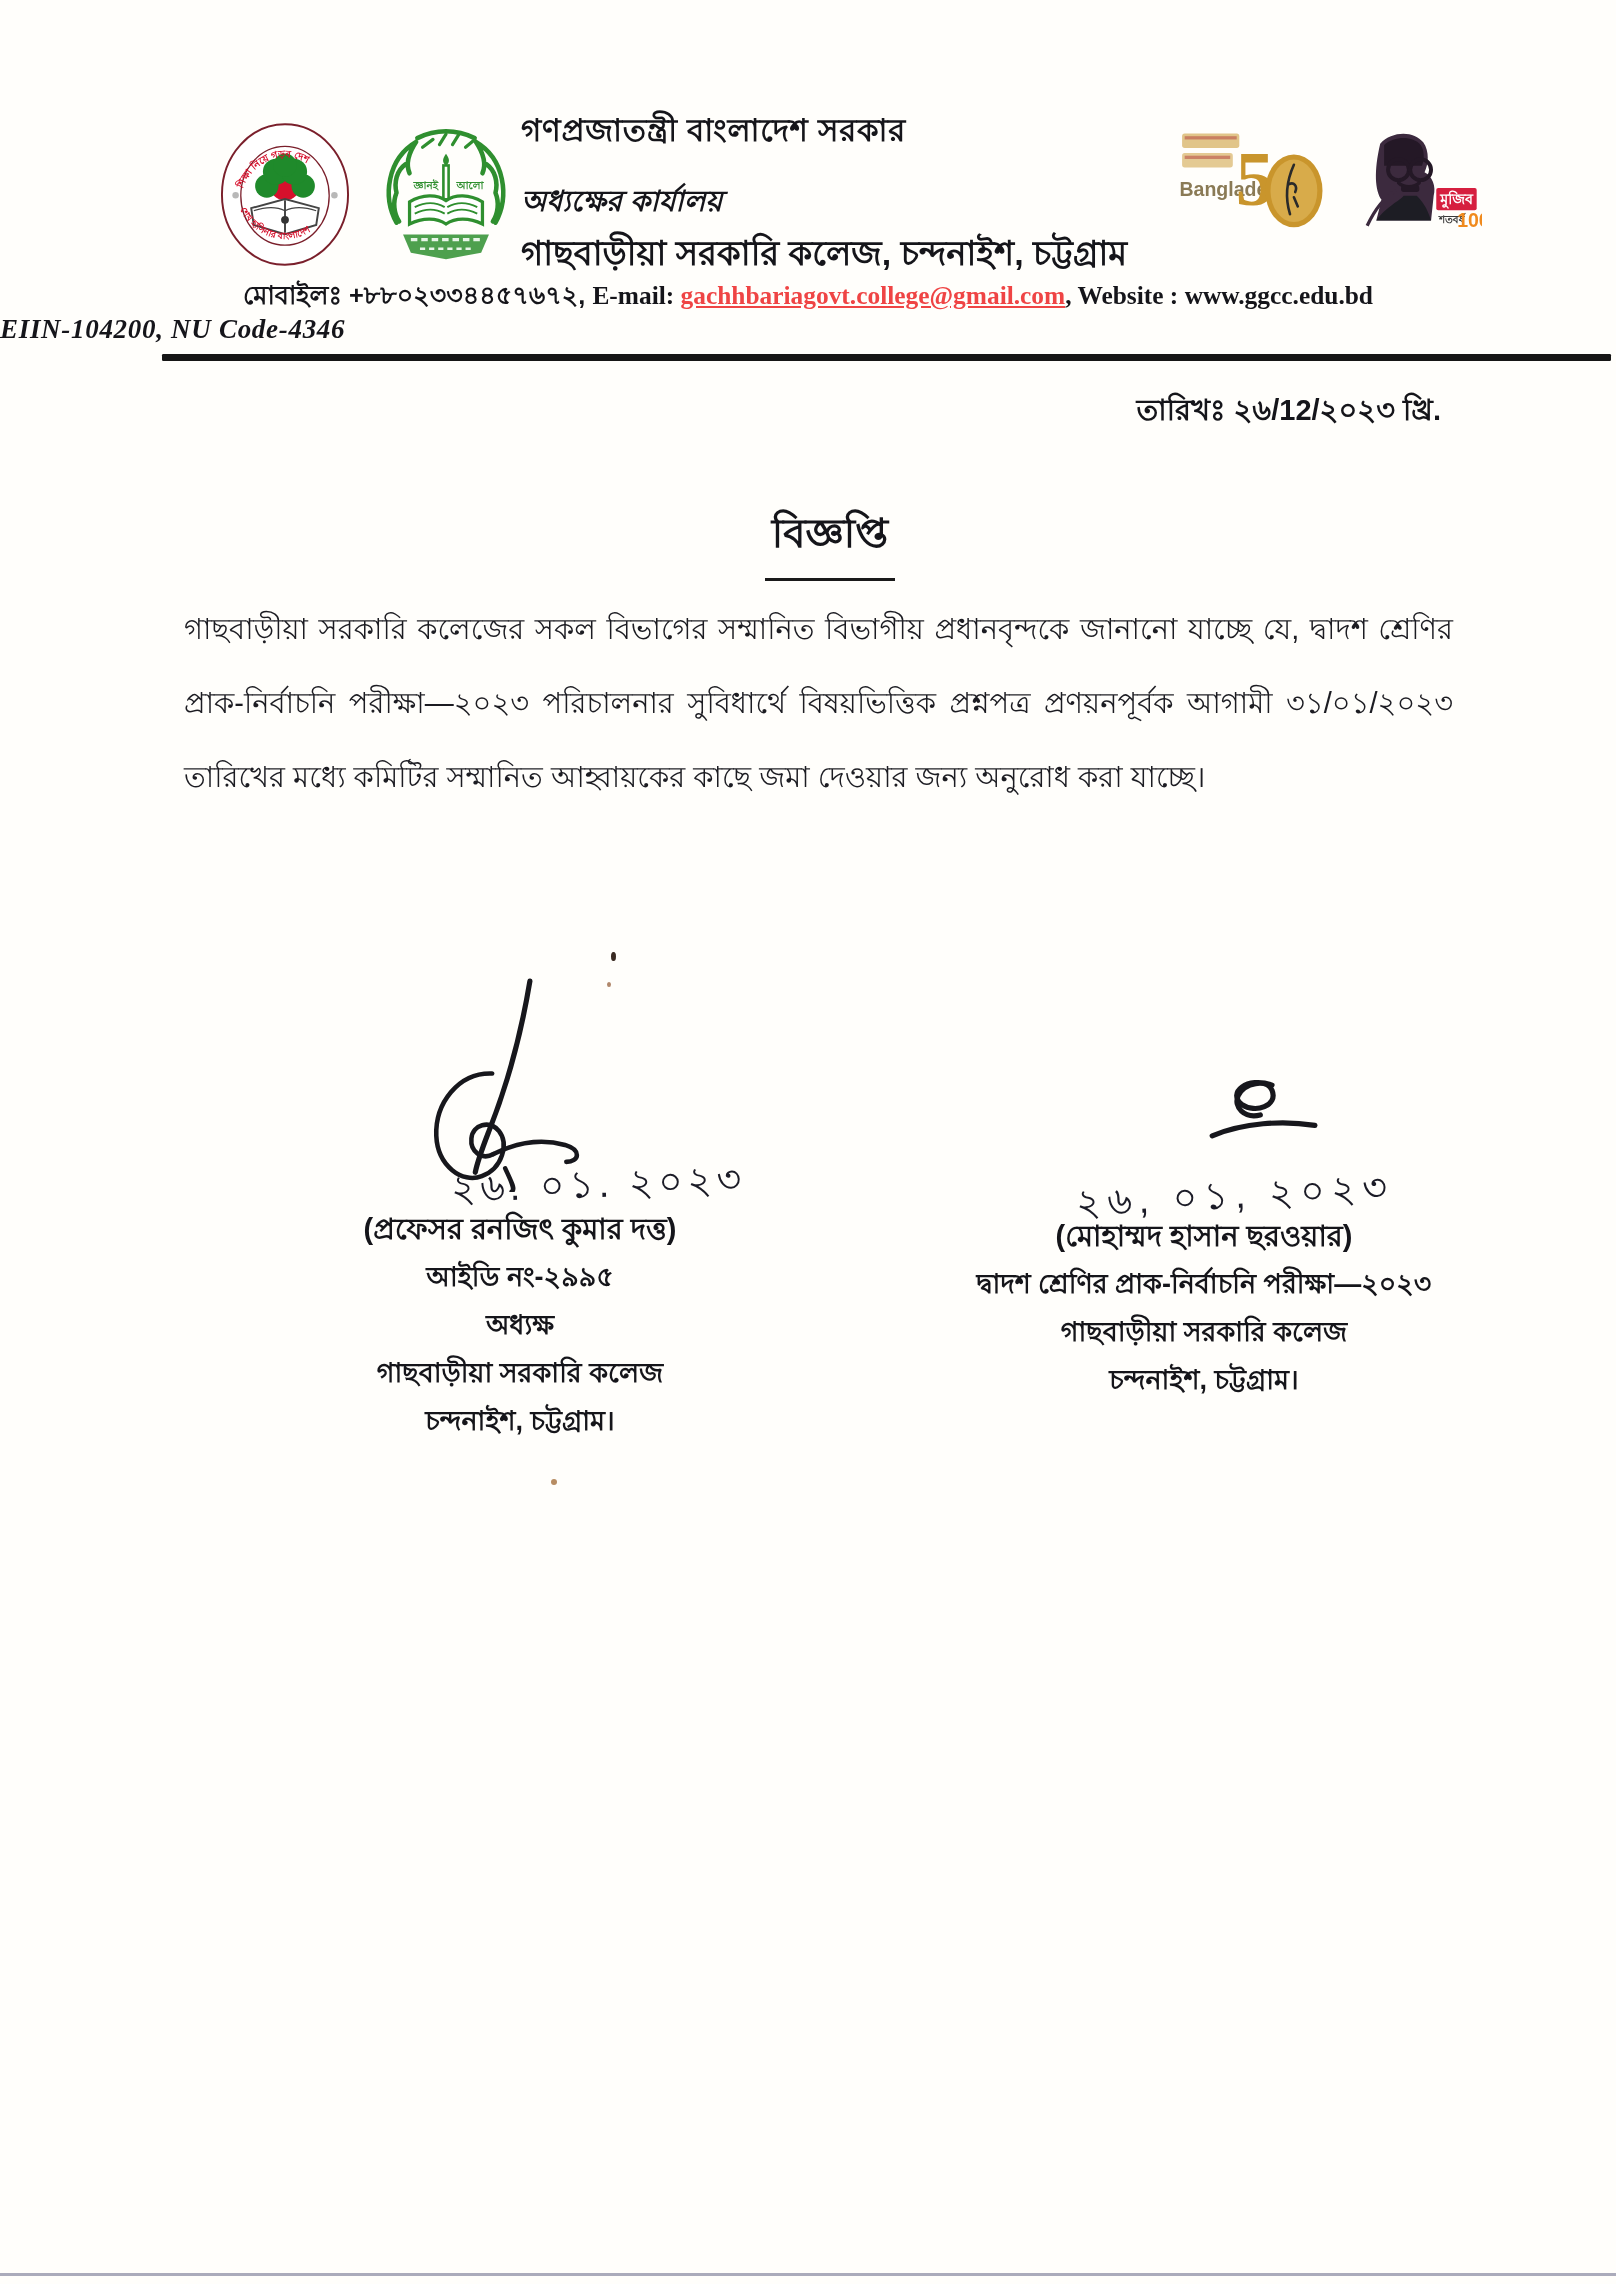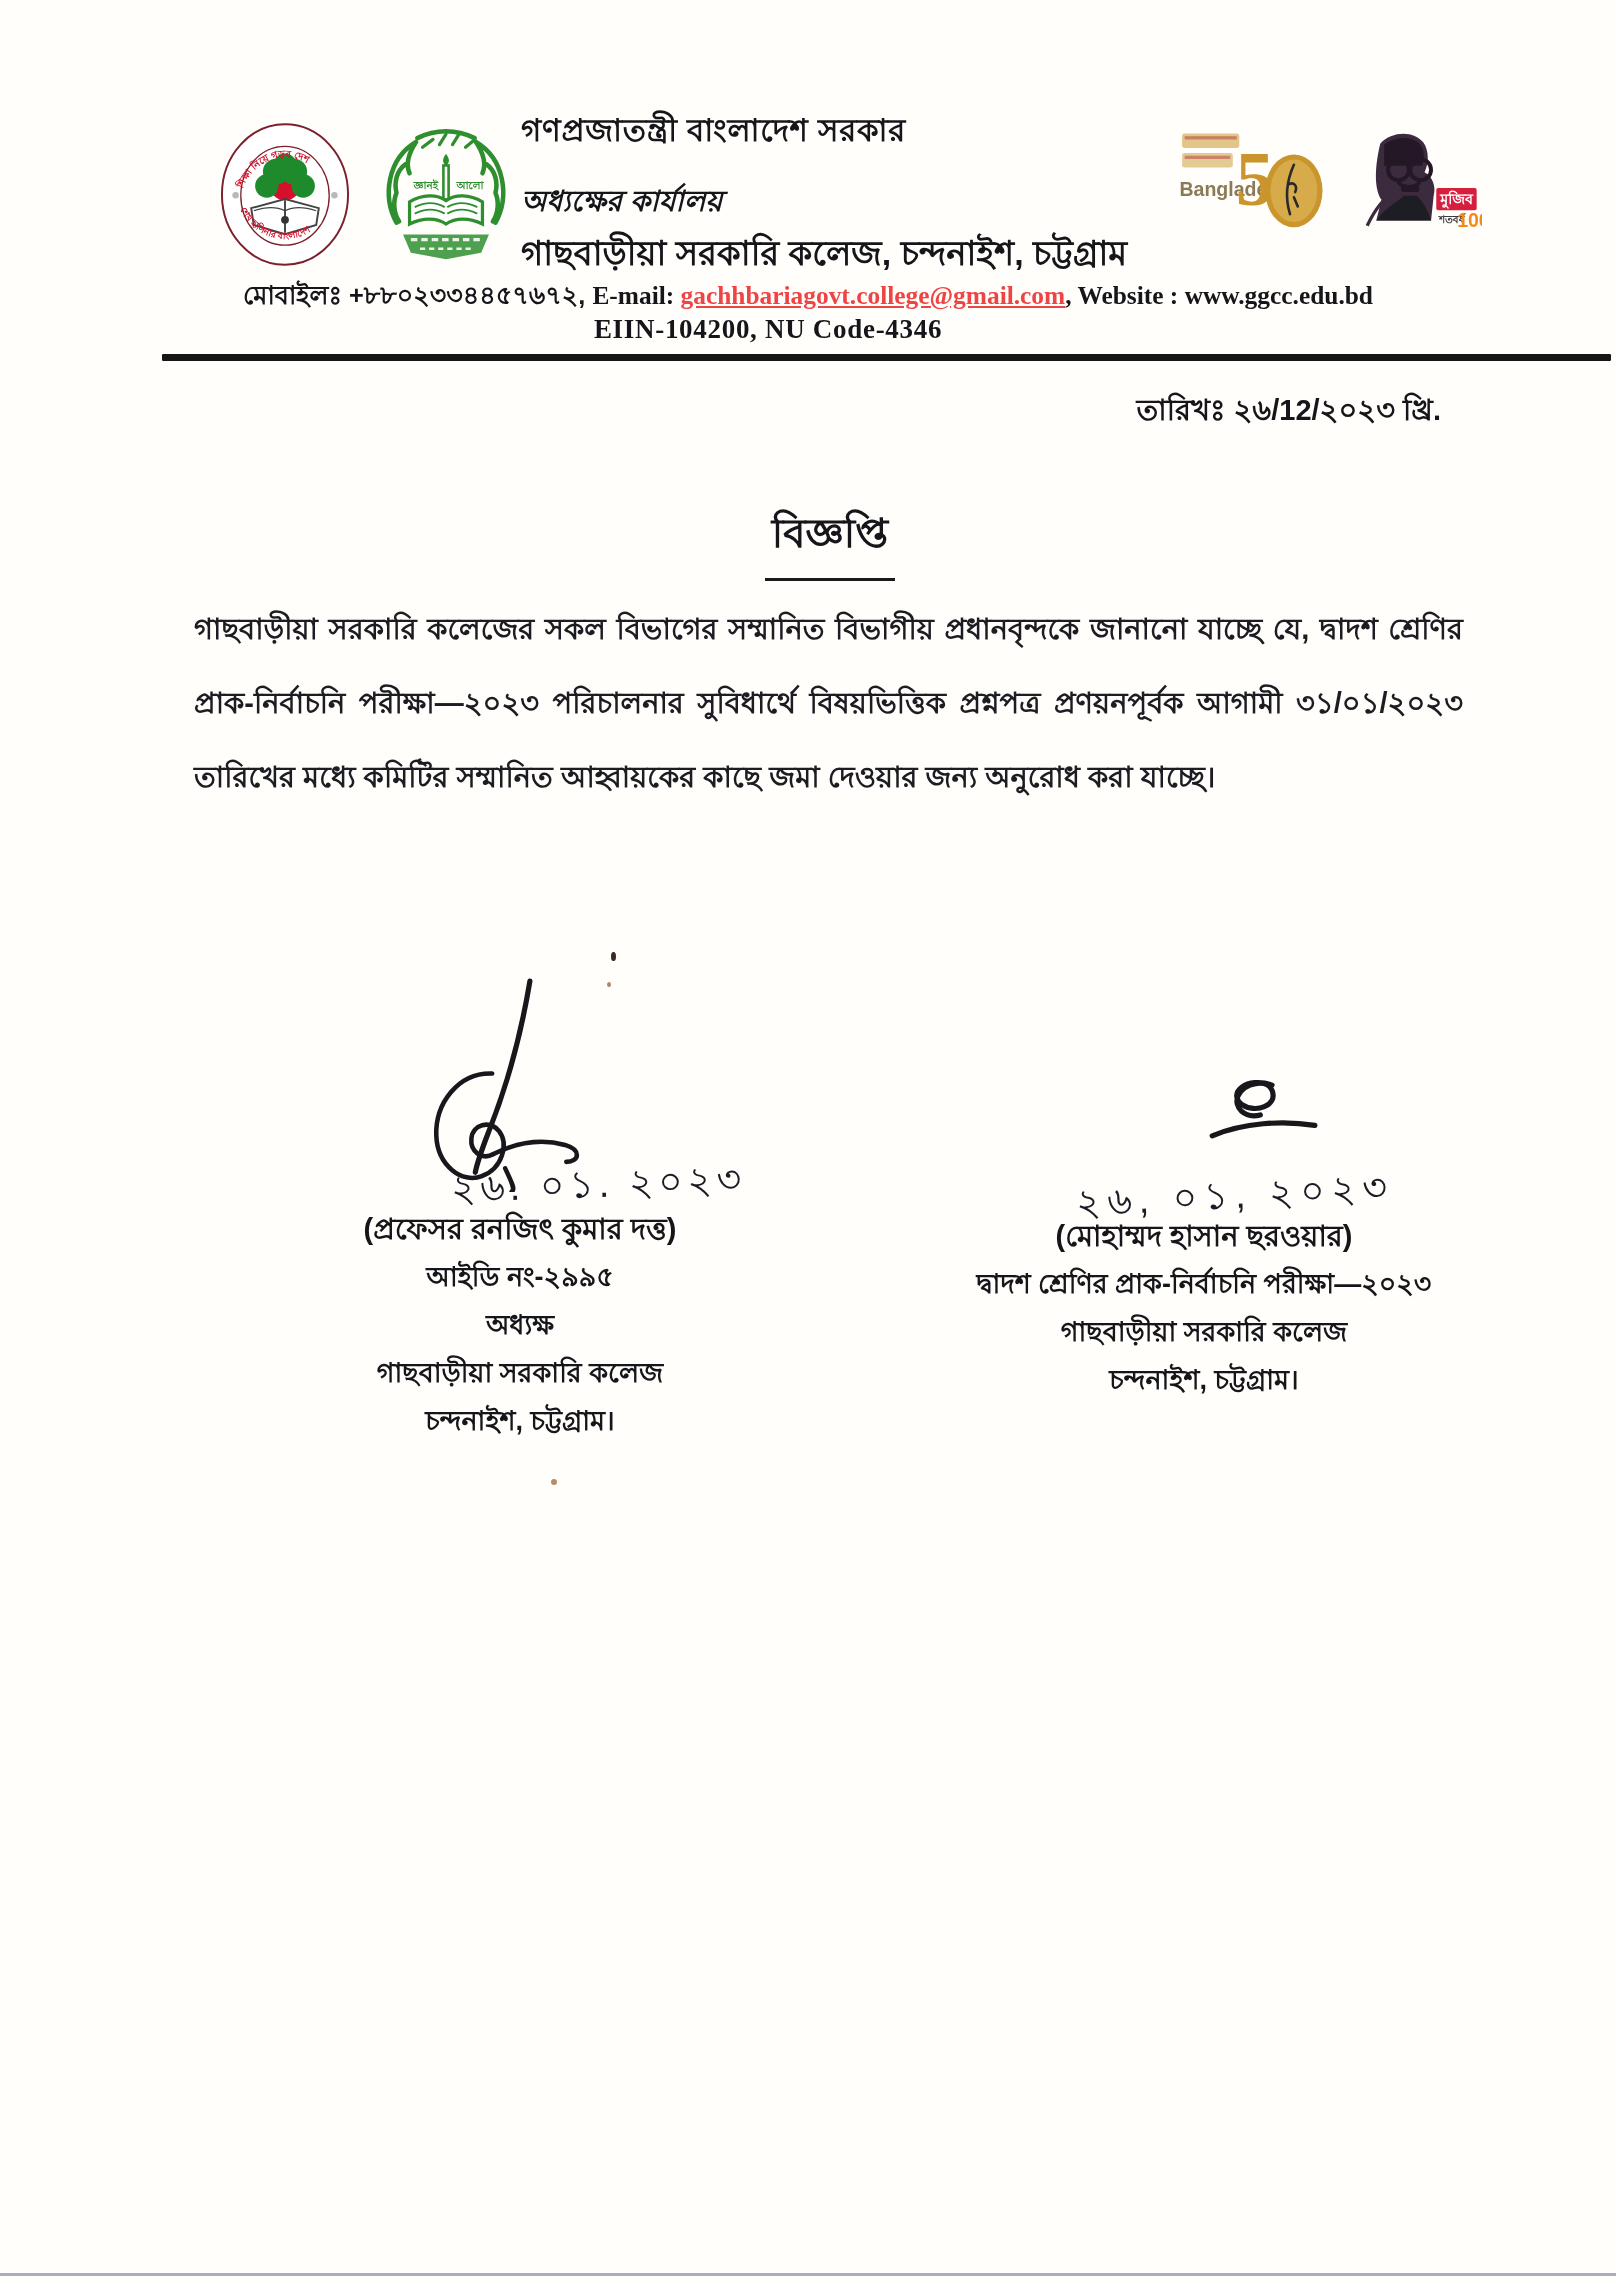--- a/index.html
+++ b/index.html
@@ -20,32 +20,32 @@
   .mujib-logo{left:1341px;top:128px;width:141px;height:103px;}
   .hdr-text{position:absolute;left:521px;top:106px;width:651px;text-align:left;}
   .govt-line{font-size:31px;font-weight:700;letter-spacing:0.7px;}
   .office-line{font-size:29px;font-weight:700;margin-top:19.5px;font-style:italic;}
   .college-line{font-size:34px;font-weight:800;white-space:nowrap;}
   .contact-line{
     position:absolute;left:0;top:276px;width:1616px;text-align:center;
     font-size:25.4px;font-weight:700;white-space:nowrap;
   }
   .email-link{color:#ef4444;text-decoration:underline;font-family:"Liberation Serif",serif;font-weight:700;}
-  .codes-line{position:absolute;left:0;top:314px;width:1536px;text-align:center;font-size:27px;letter-spacing:0.7px;}
+  .codes-line{position:absolute;left:0;top:314px;width:1536px;text-align:left;font-size:27px;letter-spacing:0.7px;font-style:italic;}
   .rule{position:absolute;left:162px;top:354px;width:1449px;height:6.5px;background:#161616;border-radius:1.3px;}
   
   .date-line{position:absolute;right:175px;top:387px;font-size:29px;font-weight:700;}
   .title-wrap{position:absolute;left:0;top:502px;width:1616px;text-align:center;padding-left:22px;}
   .notice-title{
     display:inline-block;font-size:40px;font-weight:800;
     border-bottom:3.3px solid #1a1a1a;padding:0 6.5px 9px 6.5px;
   }
   .body-text{
-    position:absolute;left:194px;top:592px;width:1269px;
-    font-size:29px;font-weight:700;line-height:74px;
+    position:absolute;left:184px;top:592px;width:1269px;
+    font-size:29px;font-weight:400;line-height:74px;
     text-align:justify;text-align-last:left;margin:0;color:#1c1c22;
   }
   
   .sig-svg{position:absolute;}
   .sig-left-svg{left:409px;top:977px;width:195px;height:215px;}
   .sig-right-svg{left:1207px;top:1076px;width:117px;height:78px;}
   .hw-date{
     position:absolute;font-size:38px;font-weight:500;color:#1b1b26;
     letter-spacing:4.6px;white-space:nowrap;
   }

